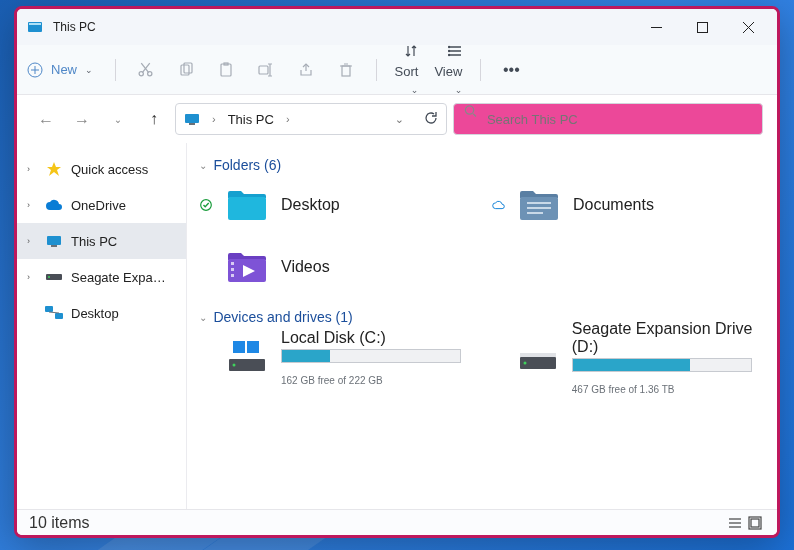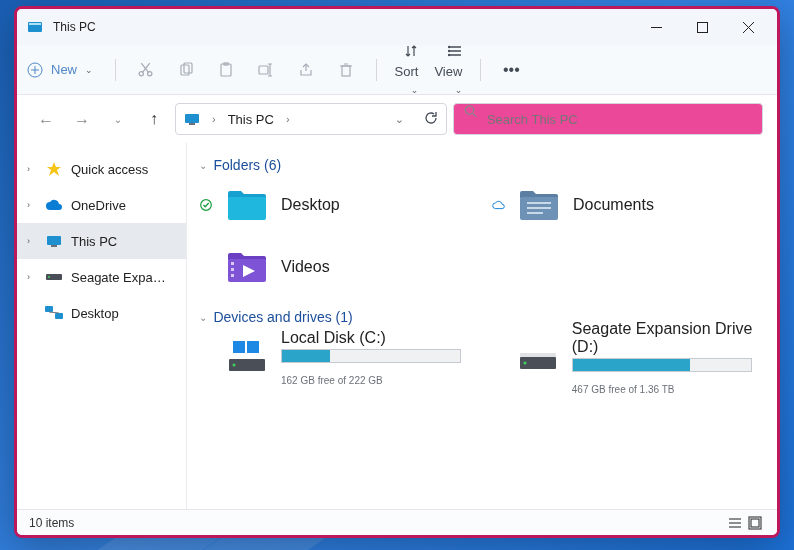--- a/index.html
+++ b/index.html
@@ -37,21 +37,21 @@
   .section-h .sh-chev { color:#888; font-size:10px;}
   .grid { display: grid; grid-template-columns: 1fr 1fr; gap: 18px 18px; margin-bottom: 20px; }
   .tile { display: flex; align-items: center; gap: 14px; height: 44px; }
   .tile-status { width: 14px; display: flex; justify-content: center; font-size: 11px; }
   .tile-ic { width: 40px; height: 40px; display:flex; align-items:center; justify-content:center;}
   .tile-txt { font-size: 16px; color: #222; }
   .tile-sub { font-size: 10px; color: #6b7178; margin-top: 12px; }
   .drive .tile-ic { width: 40px; }
   .prog { width: 180px; height: 14px; border: 1px solid #c7cad0; background: #f0f1f3; margin-top: 2px; position: relative; }
   .prog-fill { position: absolute; left:0; top:0; bottom:0; background: #2aa5c9; }
-  .statusbar { height: 26px; border-top: 1px solid #e6e6ea; display: flex; align-items: center; padding: 0 12px; font-size: 12px; color: #333; background:#fbfcfe;}
+  .statusbar { height: 26px; border-top: 1px solid #e6e6ea; display: flex; align-items: center; padding: 0 12px; font-size: 16px; color: #333; background:#fbfcfe;}
   .statusbar .sp { flex:1; }
   .sb-btn { width: 20px; height:20px; display:flex;align-items:center;justify-content:center; color:#444;}
   input { border:none; outline:none; background:transparent; font-size:13px; color:#333; width:100%; }
 </style>
 </head>
 <body>
 <div class="bg-stripe bg1"></div>
 <div class="bg-stripe bg2"></div>
 
 <div class="window">

